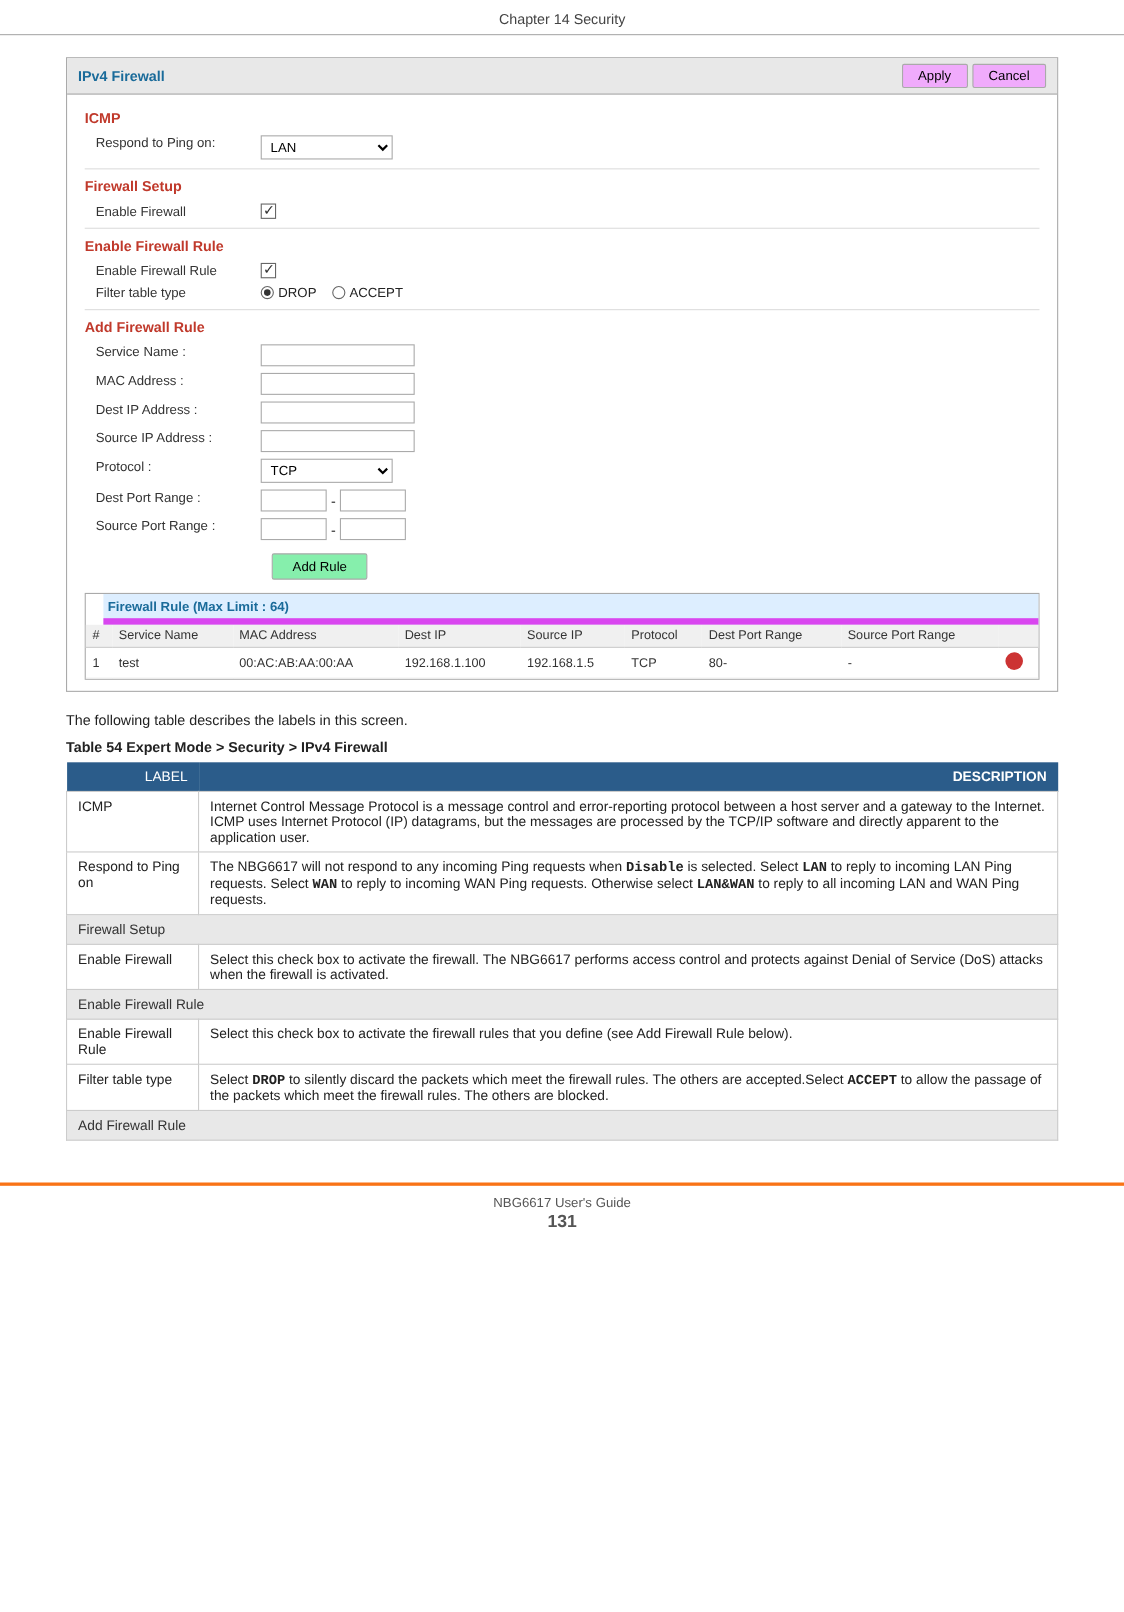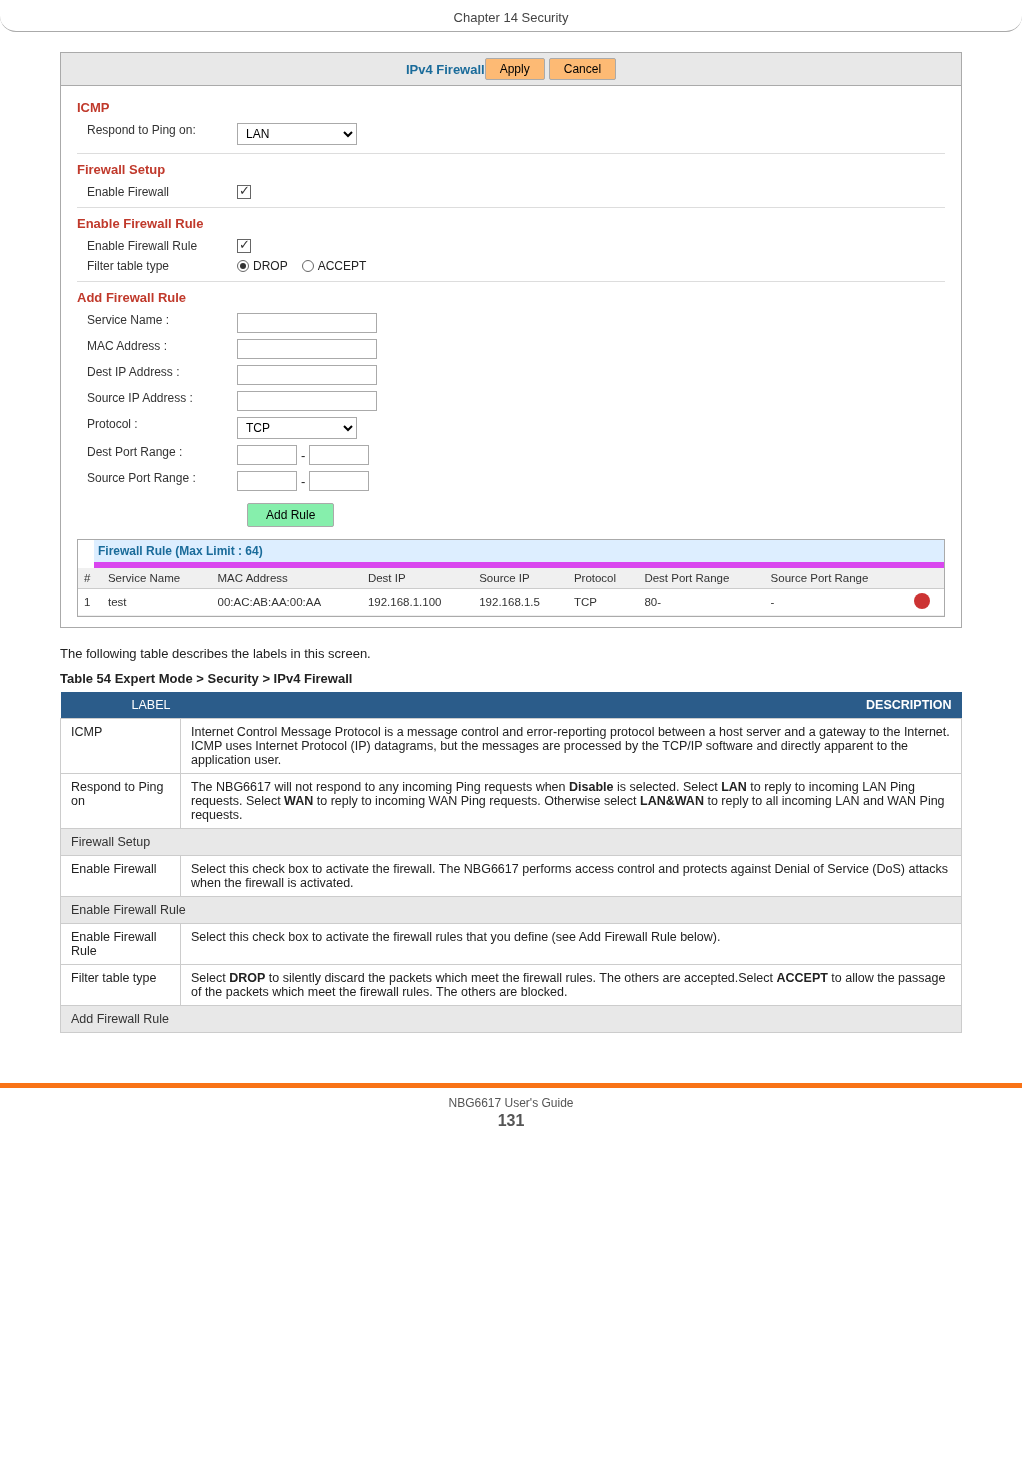--- a/index.html
+++ b/index.html
@@ -12,21 +12,20 @@
       min-height: 1465px;
     }
 
     .page-header {
       text-align: center;
       font-size: 13px;
       color: #444;
       padding: 10px 0 6px 0;
       border-bottom: 1px solid #aaa;
       margin-bottom: 10px;
-      border-radius: 16px;
     }
 
     .page-content {
       padding: 10px 60px 30px 60px;
     }
 
     .figure-title {
       font-size: 13px;
       font-weight: bold;
       margin-bottom: 8px;
@@ -37,39 +36,39 @@
       border: 1px solid #aaa;
       margin-bottom: 18px;
     }
 
     .ipv4-panel-header {
       background: #e8e8e8;
       border-bottom: 1px solid #aaa;
       padding: 5px 10px;
       display: flex;
       align-items: center;
-      justify-content: center;
+      justify-content: space-between;
     }
 
     .ipv4-panel-header-title {
       color: #1a6b9a;
       font-weight: bold;
       font-size: 13px;
     }
 
     .header-buttons {
       display: flex;
       gap: 4px;
     }
 
     .header-btn {
       padding: 3px 14px;
       font-size: 12px;
       border: 1px solid #aaa;
-      background: #fdba74;
+      background: #f0abfc;
       cursor: pointer;
       border-radius: 2px;
     }
 
     .panel-body {
       padding: 10px 16px 10px 16px;
     }
 
     .section-title {
       color: #c0392b;
@@ -275,28 +274,28 @@
       background: #e8e8e8;
       font-weight: normal;
       color: #333;
     }
 
     .desc-table .label-col {
       width: 120px;
       font-weight: normal;
     }
 
-    .bold { font-weight: bold; }
+    .bold { font-weight: bold; font-family: Liberation Mono, monospace; }
 
     .page-footer {
       text-align: center;
       font-size: 12px;
       color: #555;
-      margin-top: 20px;
-      border-top: 5px solid #f97316;
+      margin-top: 8px;
+      border-top: 3px solid #f97316;
       padding-top: 8px;
     }
 
     .page-number {
       font-size: 16px;
       font-weight: bold;
       display: block;
       margin-top: 2px;
     }
   </style>

